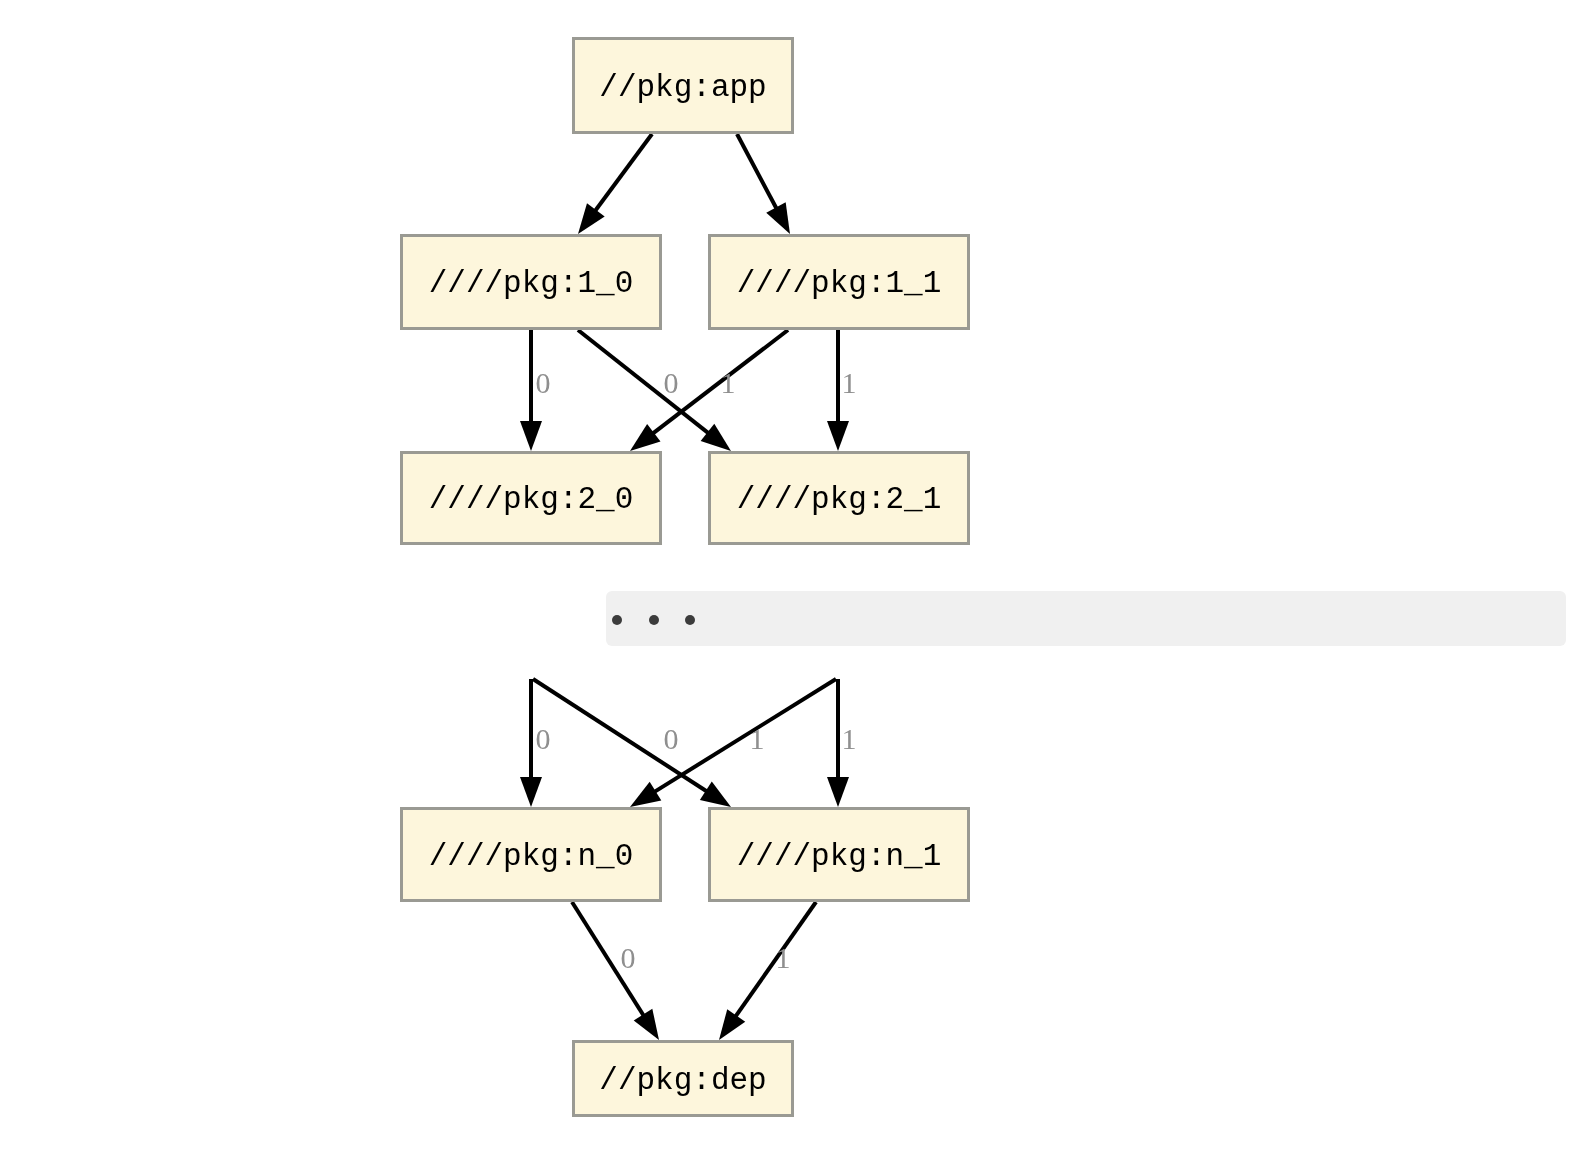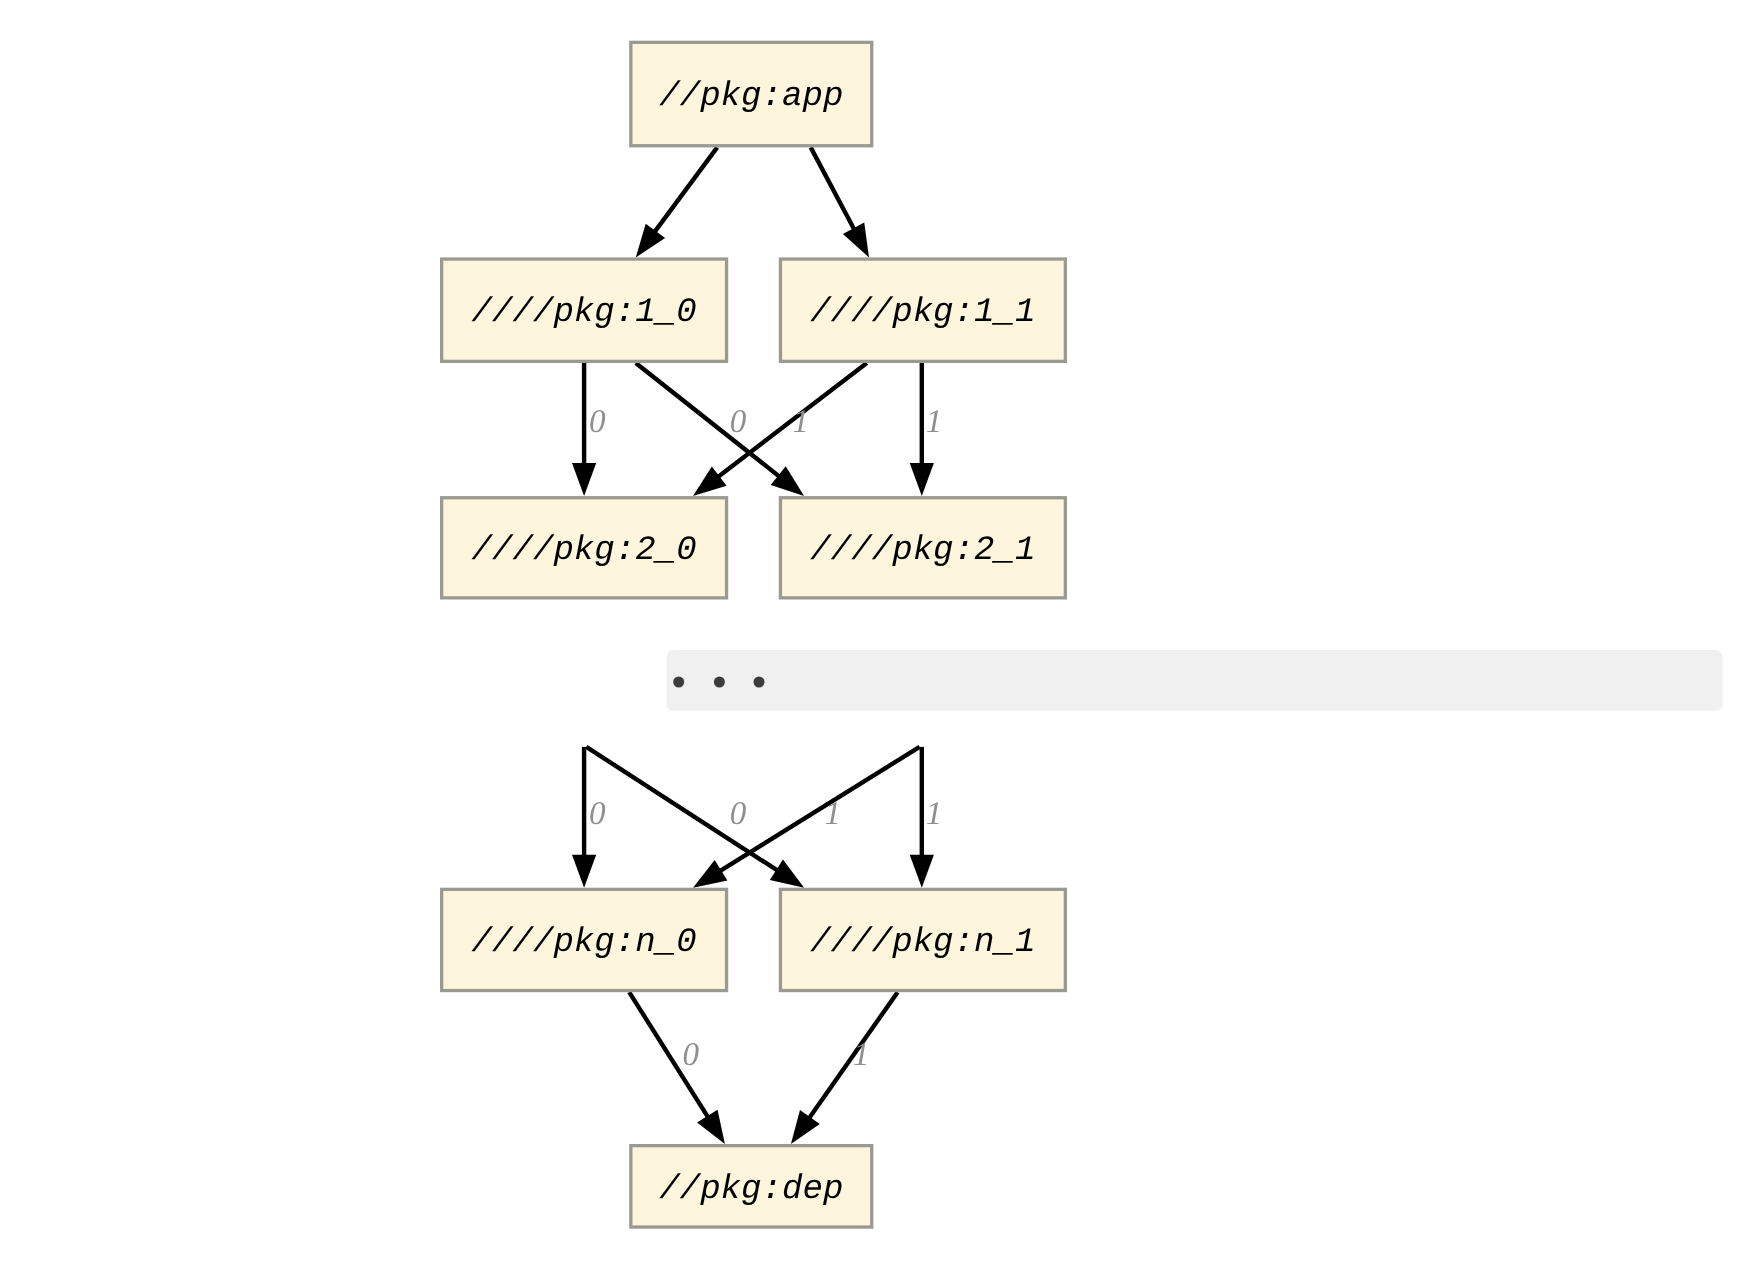--- a/index.html
+++ b/index.html
@@ -10,21 +10,20 @@
   }
   body {
     font-family: "Liberation Mono", "DejaVu Sans Mono", monospace;
   }
   #canvas {
     position: relative;
     width: 1592px;
     height: 1162px;
     background: #ffffff;
     overflow: hidden;
-    font-style: italic;
   }
   #graph-svg {
     position: absolute;
     left: 0;
     top: 0;
     width: 1592px;
     height: 1162px;
   }
   .node-box {
     fill: #fdf6dc;

